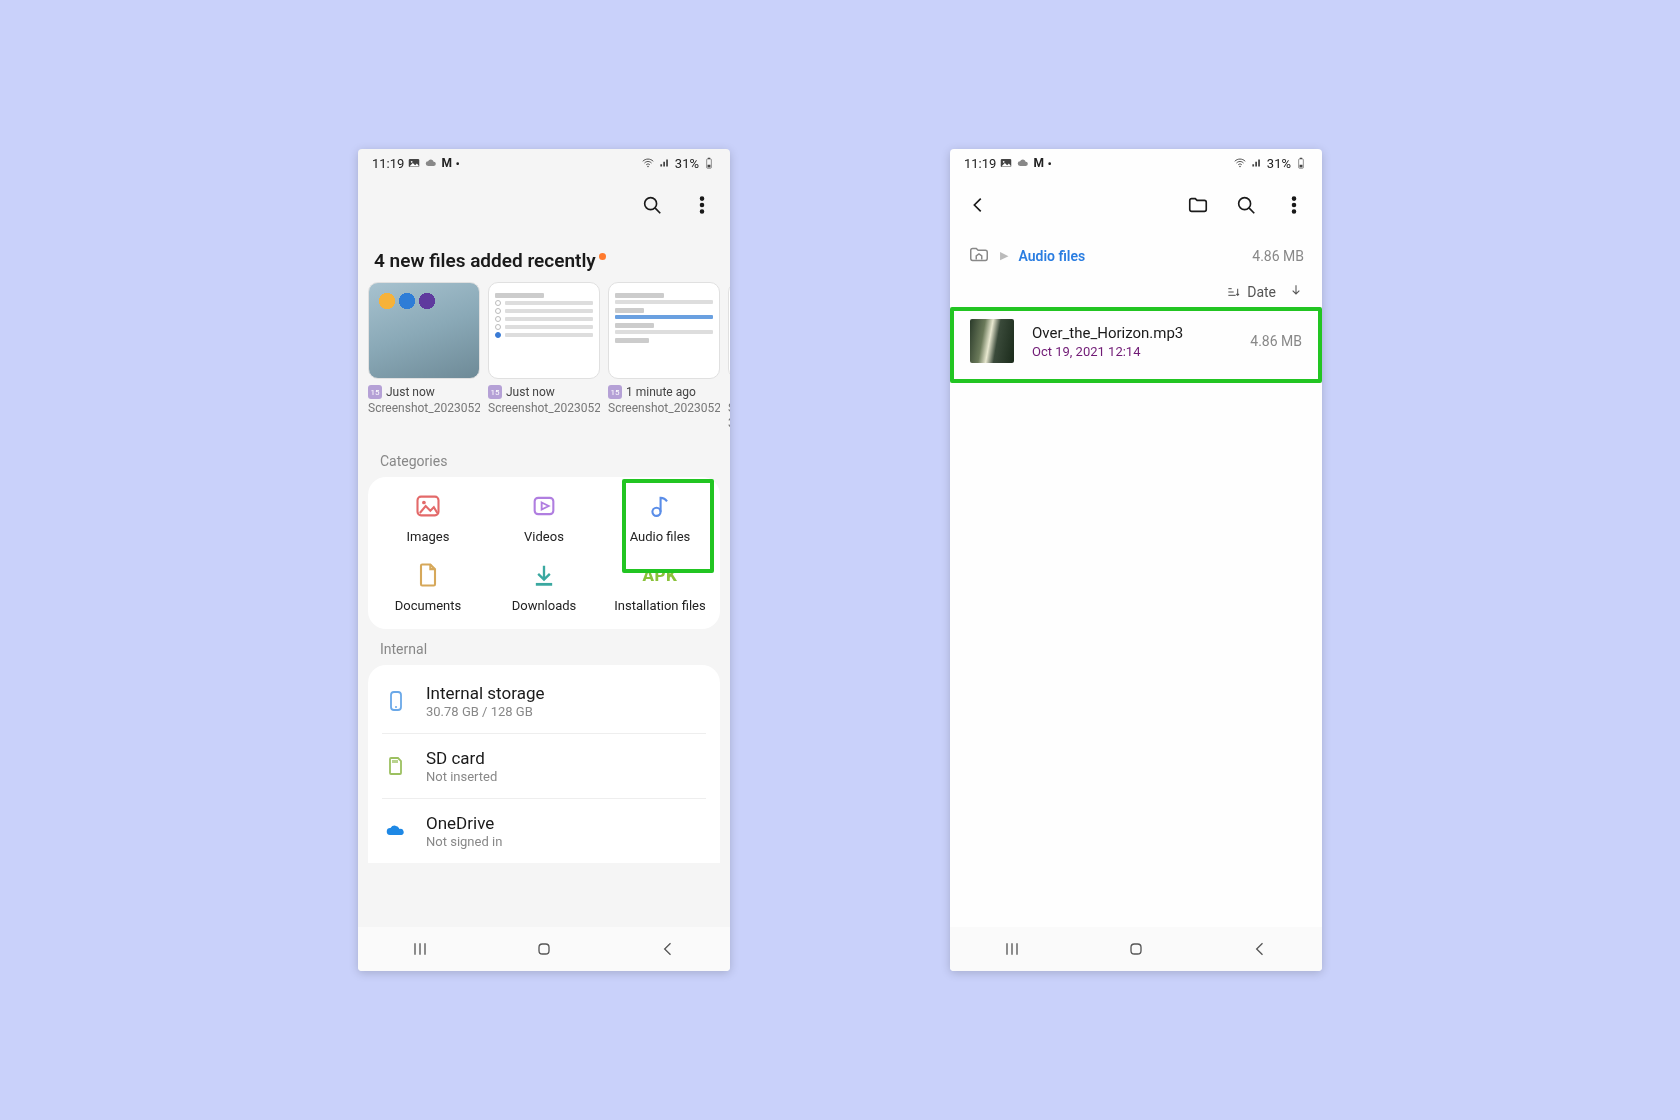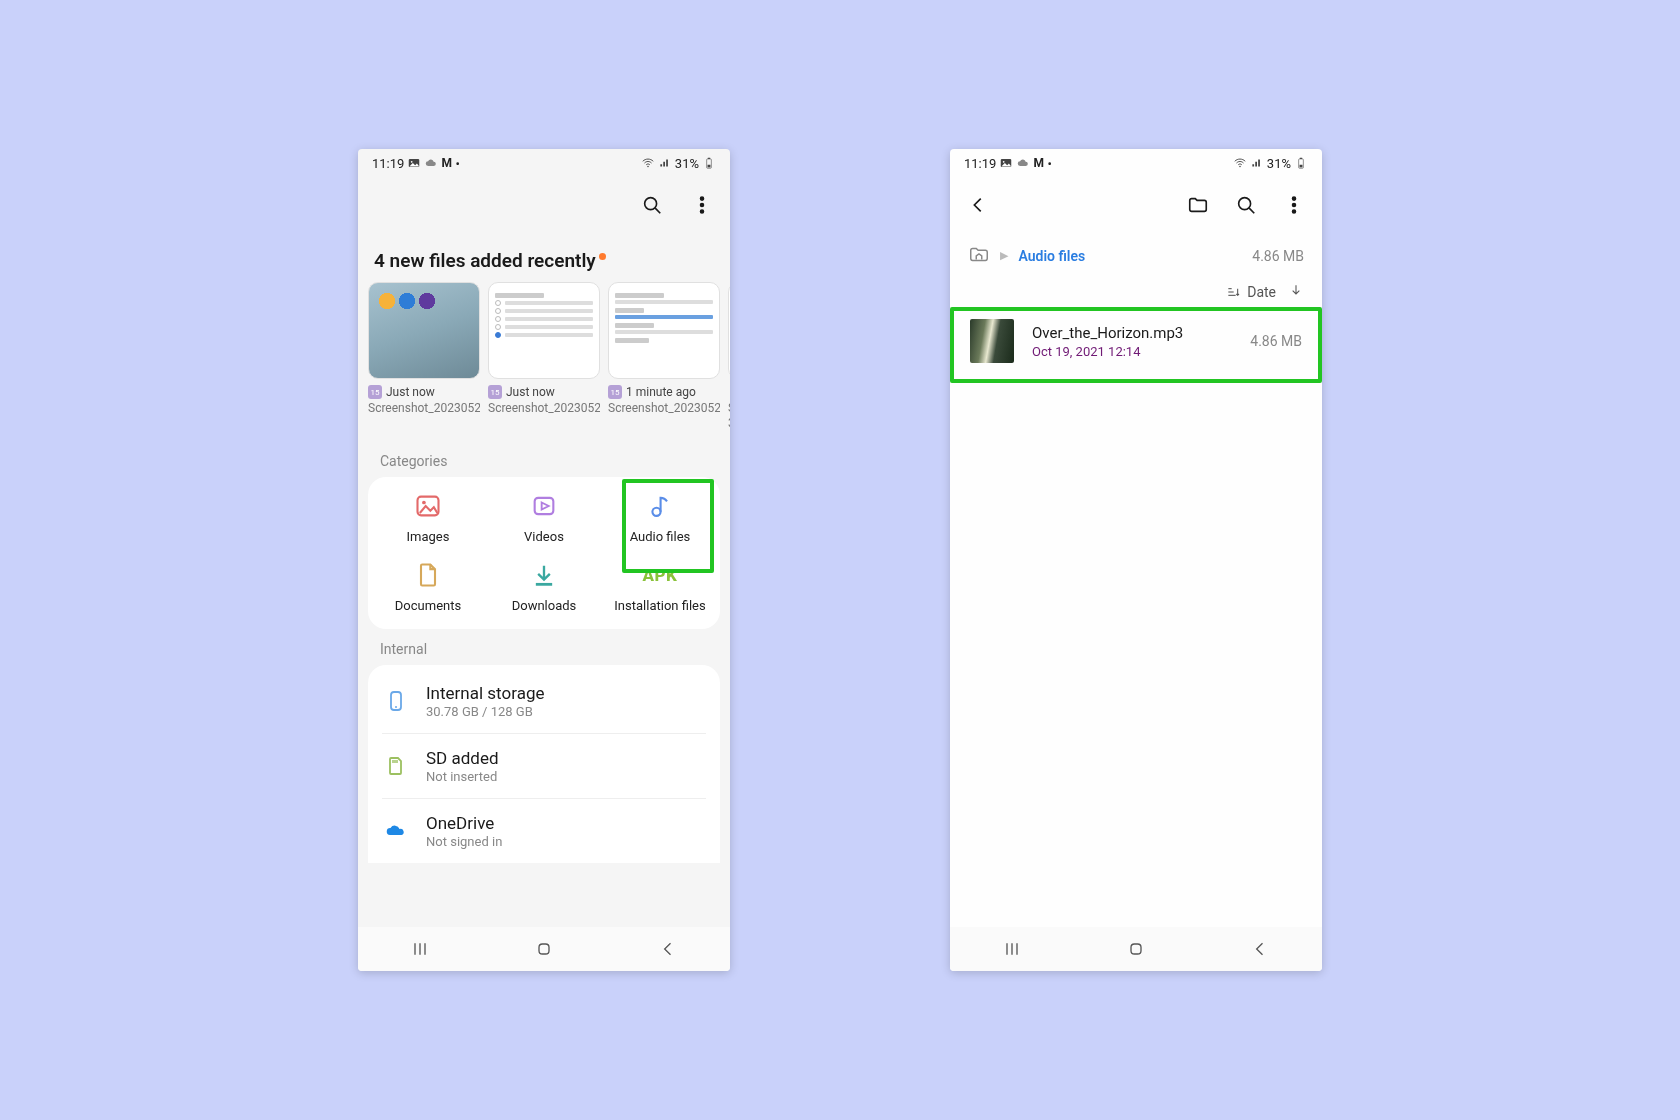--- a/index.html
+++ b/index.html
@@ -427,21 +427,21 @@
     <div class="srow">
       <div class="si">
           <svg viewBox="0 0 24 24">
             <path d="M7 4 L14 4 L17 7 L17 19 A1 1 0 0 1 16 20 L7 20 A1 1 0 0 1 6 19 L6 5 A1 1 0 0 1 7 4 Z" stroke="#9cc060" stroke-width="1.8" fill="none"></path>
             <line x1="9" y1="6" x2="9" y2="9" stroke="#9cc060" stroke-width="1.4"></line>
             <line x1="11" y1="6" x2="11" y2="9" stroke="#9cc060" stroke-width="1.4"></line>
             <line x1="13" y1="6" x2="13" y2="9" stroke="#9cc060" stroke-width="1.4"></line>
           </svg>
         </div>
       <div class="txt">
-        <div class="t1">SD added</div>
+        <div class="t1">SD card</div>
         <div class="t2">Not inserted</div>
       </div>
     </div>
     <div class="srow">
       <div class="si">
           <svg viewBox="0 0 24 24">
             <path d="M6 16 a3.5 3.5 0 0 1 .5-7 a5 5 0 0 1 9 1 a3 3 0 0 1 2 6 Z" fill="#1e88e5"></path>
           </svg>
         </div>
       <div class="txt">

